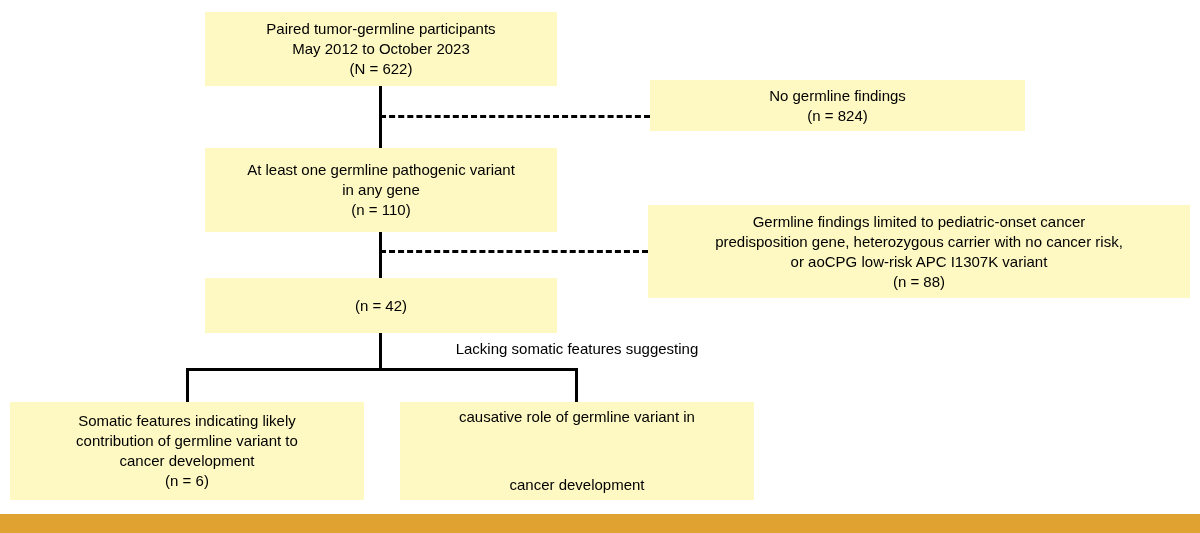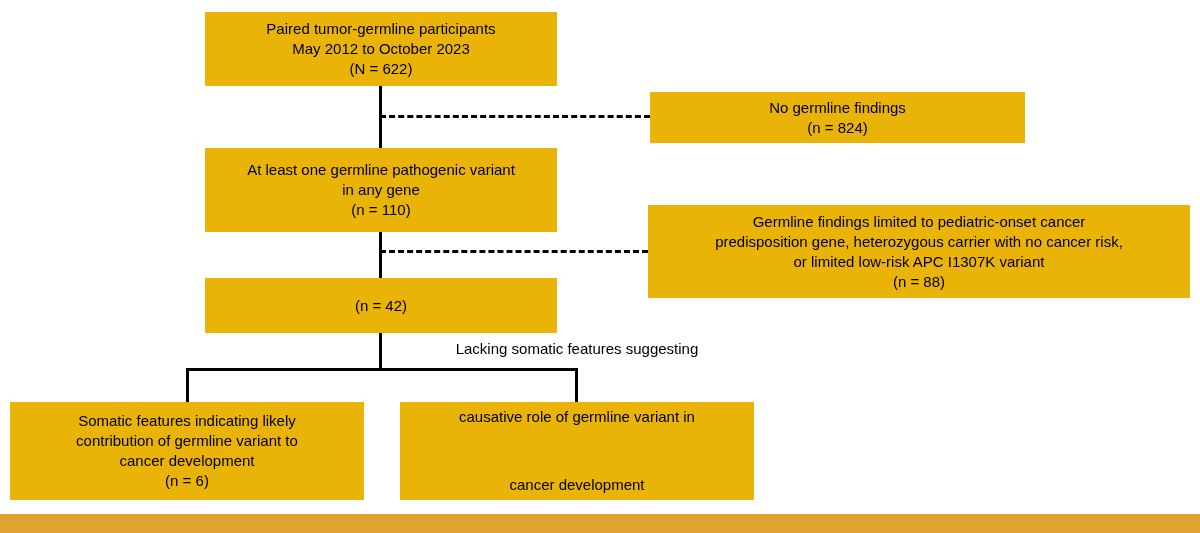--- a/index.html
+++ b/index.html
@@ -7,21 +7,21 @@
   body { font-family: "Liberation Sans", sans-serif; color: #000; }
   .canvas {
     position: relative;
     width: 1200px;
     height: 533px;
     background: #ffffff;
     overflow: hidden;
   }
   .box {
     position: absolute;
-    background: #eab308;
+    background: #fef9c3;
     display: flex;
     flex-direction: column;
     justify-content: center;
     align-items: center;
     text-align: center;
     font-size: 15px;
     line-height: 20px;
     padding: 4px 10px;
   }
   .vline { position: absolute; width: 3px; background: #000; }
@@ -43,35 +43,35 @@
   <div class="hline" style="left:186px; top:368px; width:392px;"></div>
   <div class="vline" style="left:186px; top:368px; height:34px;"></div>
   <div class="vline" style="left:575px; top:368px; height:34px;"></div>
 
   <div class="box" style="left:205px; top:12px; width:352px; height:74px;">
     <div>Paired tumor-germline participants</div>
     <div>May 2012 to October 2023</div>
     <div>(N = 622)</div>
   </div>
 
-  <div class="box" style="left:650px; top:92px; width:375px; height:51px;">
+  <div class="box" style="left:650px; top:80px; width:375px; height:51px;">
     <div>No germline findings</div>
     <div>(n = 824)</div>
   </div>
 
   <div class="box" style="left:205px; top:148px; width:352px; height:84px;">
     <div>At least one germline pathogenic variant</div>
     <div>in any gene</div>
     <div>(n = 110)</div>
   </div>
 
   <div class="box" style="left:648px; top:205px; width:542px; height:93px;">
     <div>Germline findings limited to pediatric-onset cancer</div>
     <div>predisposition gene, heterozygous carrier with no cancer risk,</div>
-    <div><span>or limited low-risk </span><span class="italic">APC</span><span> I1307K variant</span></div>
+    <div><span>or aoCPG low-risk </span><span class="italic">APC</span><span> I1307K variant</span></div>
     <div>(n = 88)</div>
   </div>
 
   <div class="box" style="left:205px; top:278px; width:352px; height:55px;">
     <div>(n = 42)</div>
   </div>
 
   <div class="box" style="left:10px; top:402px; width:354px; height:98px;">
     <div>Somatic features indicating likely</div>
     <div>contribution of germline variant to</div>

